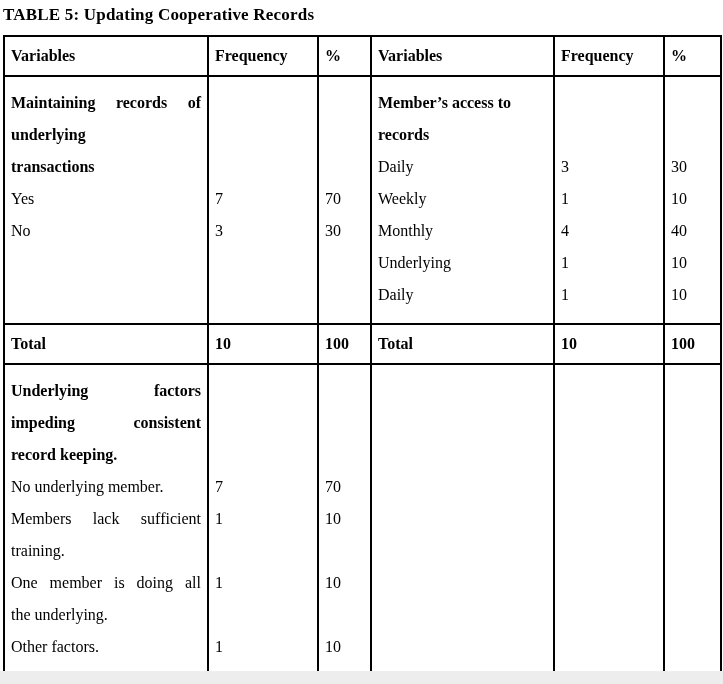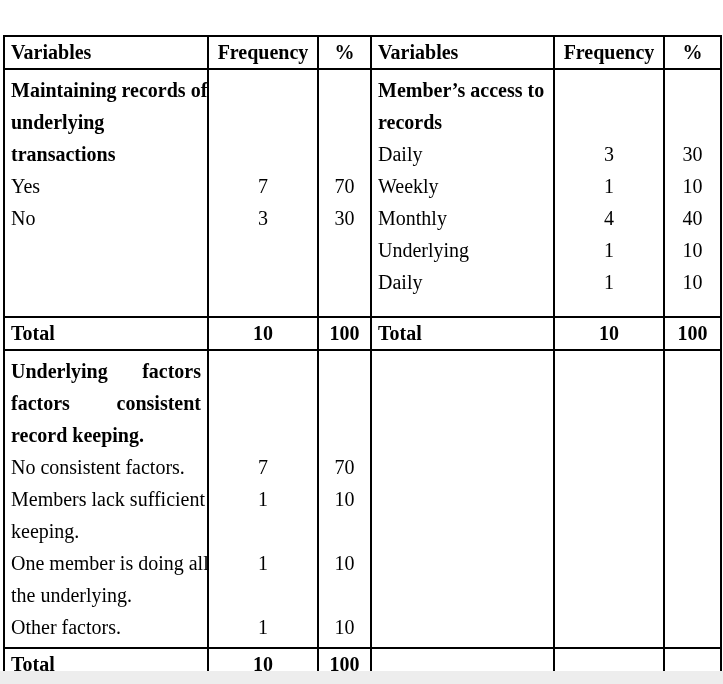--- a/index.html
+++ b/index.html
@@ -19,45 +19,46 @@
   }
   table.tbl{
     position:absolute;top:35px;left:3px;
     width:717px;
     border-collapse:collapse;
     table-layout:fixed;
   }
   .tbl td{
     border:2px solid #000;
     vertical-align:top;
-    padding:4px 6px;
-    font-size:20px;
+    padding:10px 6px;
+    font-size:16px;
     overflow:hidden;
   }
   tr.hrow{height:27px;}
   tr.hrow td{font-weight:bold;vertical-align:middle;}
   tr.body1{height:248px;}
   tr.body2{height:283px;margin-top:28px;}
   tr.trow{height:28px;}
   tr.trow td{font-weight:bold;vertical-align:middle;}
   .ln{height:32px;line-height:32px;white-space:nowrap;}
   .b{font-weight:bold;}
   .jst{text-align:justify;text-align-last:justify;}
-  .c{text-align:center;border-radius:8px;}
+  .c{border-radius:8px;}
   .strip{
     position:absolute;left:0;top:671px;
     width:723px;height:13px;
     background:#ededed;
   }
 </style>
 </head>
 <body>
 
 <div class="page">
 
+  <h1 class="title">TABLE 5: Updating Cooperative Records</h1>
 
   <table class="tbl">
     <colgroup>
       <col style="width:204px">
         <col style="width:110px">
         <col style="width:53px">
       <col style="width:183px">
         <col style="width:110px">
         <col style="width:57px">
     </colgroup>
@@ -128,25 +129,25 @@
       <td class="c">10</td>
       <td class="c">100</td>
       <td>Total</td>
       <td class="c">10</td>
       <td class="c">100</td>
     </tr>
 
     <tr class="body2">
       <td>
         <div class="ln b jst">Underlying factors</div>
-        <div class="ln b jst">factors consistent</div>
+        <div class="ln b jst">impeding consistent</div>
         <div class="ln b">record keeping.</div>
-        <div class="ln">No consistent factors.</div>
+        <div class="ln">No underlying member.</div>
         <div class="ln jst">Members lack sufficient</div>
-        <div class="ln">keeping.</div>
+        <div class="ln">training.</div>
         <div class="ln jst">One member is doing all</div>
         <div class="ln">the underlying.</div>
         <div class="ln">Other factors.</div>
       </td>
       <td>
         <div class="ln"></div>
         <div class="ln"></div>
         <div class="ln"></div>
         <div class="ln c">7</div>
         <div class="ln c">1</div>

